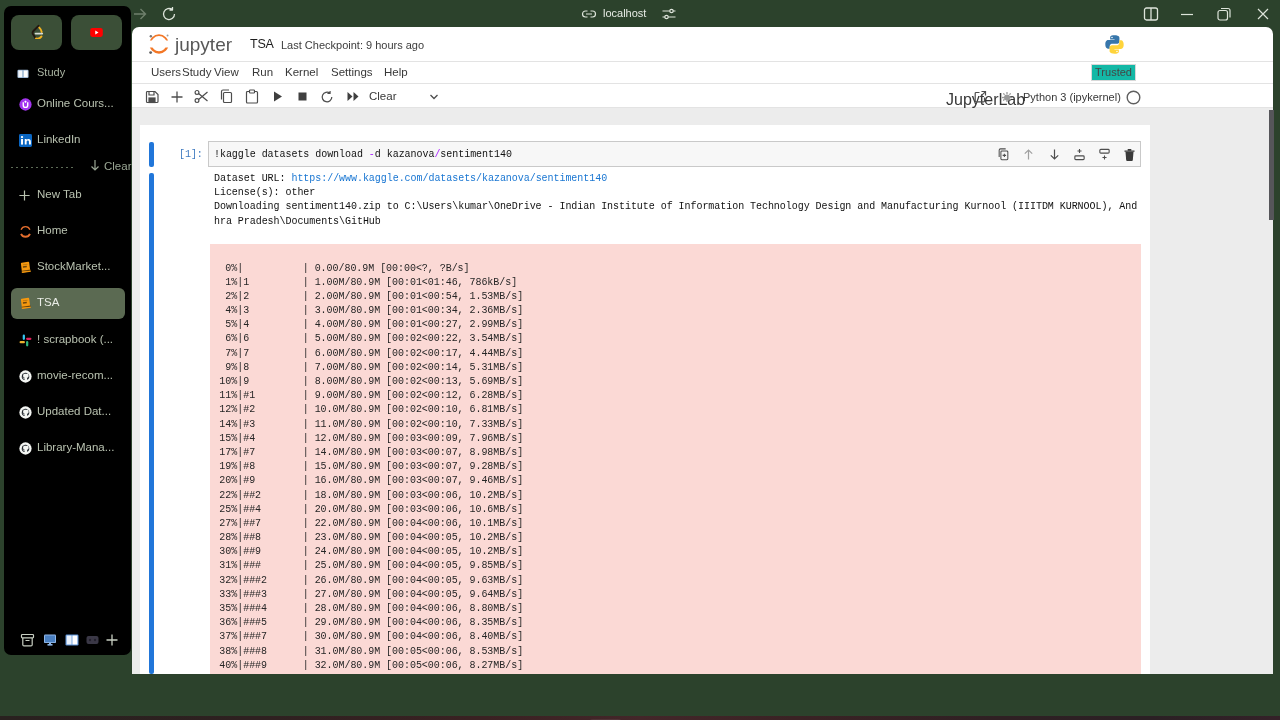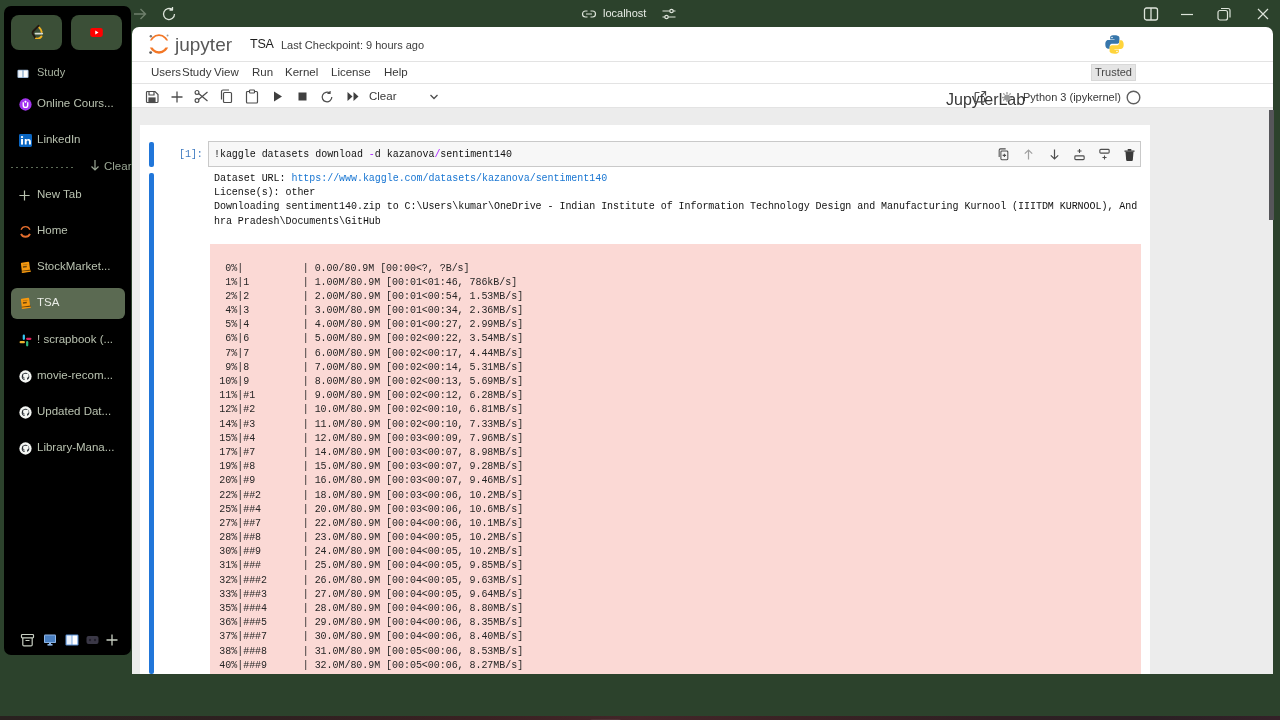--- a/index.html
+++ b/index.html
@@ -264,28 +264,28 @@
   </svg>
   <div class="abs" style="left:43px;top:7px;font-size:19px;color:#585858">jupyter</div>
   <div class="abs" style="left:118px;top:9.5px;font-size:12.5px;color:#1d1d1d;letter-spacing:-0.2px">TSA</div>
   <div class="abs" style="left:149px;top:11.5px;font-size:11px;color:#3c3c3c">Last Checkpoint: 9 hours ago</div>
 
   <svg class="abs" style="left:972px;top:7px" width="21" height="21" viewBox="0 0 32 32">
     <path d="M15.9 2 C9 2 9.4 5 9.4 5 v3.2 h6.7 v1 H6.8 S2 8.6 2 15.6 c0 7 4.2 6.7 4.2 6.7 h2.5 v-3.2 s-.1-4.2 4.1-4.2 h6.7 s4 .1 4-3.9 V6 S24.1 2 15.9 2 z M12.2 4.1 a1.2 1.2 0 1 1 0 2.4 a1.2 1.2 0 0 1 0 -2.4 z" fill="#3776ab"></path>
     <path d="M16.1 30 c6.9 0 6.5-3 6.5-3 v-3.2 h-6.7 v-1 h9.3 S30 23.4 30 16.4 c0-7-4.2-6.7-4.2-6.7 h-2.5 v3.2 s.1 4.2-4.1 4.2 h-6.7 s-4-.1-4 3.9 V26 s-.6 4 7.6 4 z M19.8 27.9 a1.2 1.2 0 1 1 0-2.4 a1.2 1.2 0 0 1 0 2.4 z" fill="#ffd43b"></path>
   </svg>
 
-  <div class="abs" style="left:959px;top:37px;width:45px;height:17px;border:1px solid #d8d8d8;background:#e5e5e5;font-size:11px;color:#454545;text-align:center;line-height:15px">Trusted</div>
+  <div class="abs" style="left:959px;top:37px;width:45px;height:17px;border:1px solid #d8d8d8;background:#14b8a6;font-size:11px;color:#454545;text-align:center;line-height:15px">Trusted</div>
 
   <div class="abs" style="top:39px;left:19px;font-size:11.5px;color:#383838">Users</div>
   <div class="abs" style="top:39px;left:50px;font-size:11.5px;color:#383838">Study</div>
   <div class="abs" style="top:39px;left:82px;font-size:11.5px;color:#383838">View</div>
   <div class="abs" style="top:39px;left:120px;font-size:11.5px;color:#383838">Run</div>
   <div class="abs" style="top:39px;left:153px;font-size:11.5px;color:#383838">Kernel</div>
-  <div class="abs" style="top:39px;left:199px;font-size:11.5px;color:#383838">License</div>
+  <div class="abs" style="top:39px;left:199px;font-size:11.5px;color:#383838">Settings</div>
   <div class="abs" style="top:39px;left:252px;font-size:11.5px;color:#383838">Help</div>
 
   <svg class="abs" style="left:13px;top:63px" width="14" height="14" viewBox="0 0 14 14" fill="none" stroke="#4d4d4d" stroke-width="1.2">
     <path d="M1.5 2.5 a1 1 0 0 1 1 -1 h7.5 L13 4.5 V11.5 a1 1 0 0 1 -1 1 H2.5 a1 1 0 0 1 -1 -1 Z"></path>
     <path d="M4 1.5 v3.5 h5 v-3.5"></path>
     <rect x="4" y="8" width="6" height="4.5" fill="#4d4d4d"></rect>
   </svg>
   <svg class="abs" style="left:38px;top:63px" width="14" height="14" viewBox="0 0 14 14" fill="none" stroke="#4d4d4d" stroke-width="1.3">
     <path d="M7 1.5 v11 M1.5 7 h11"></path>
   </svg>

